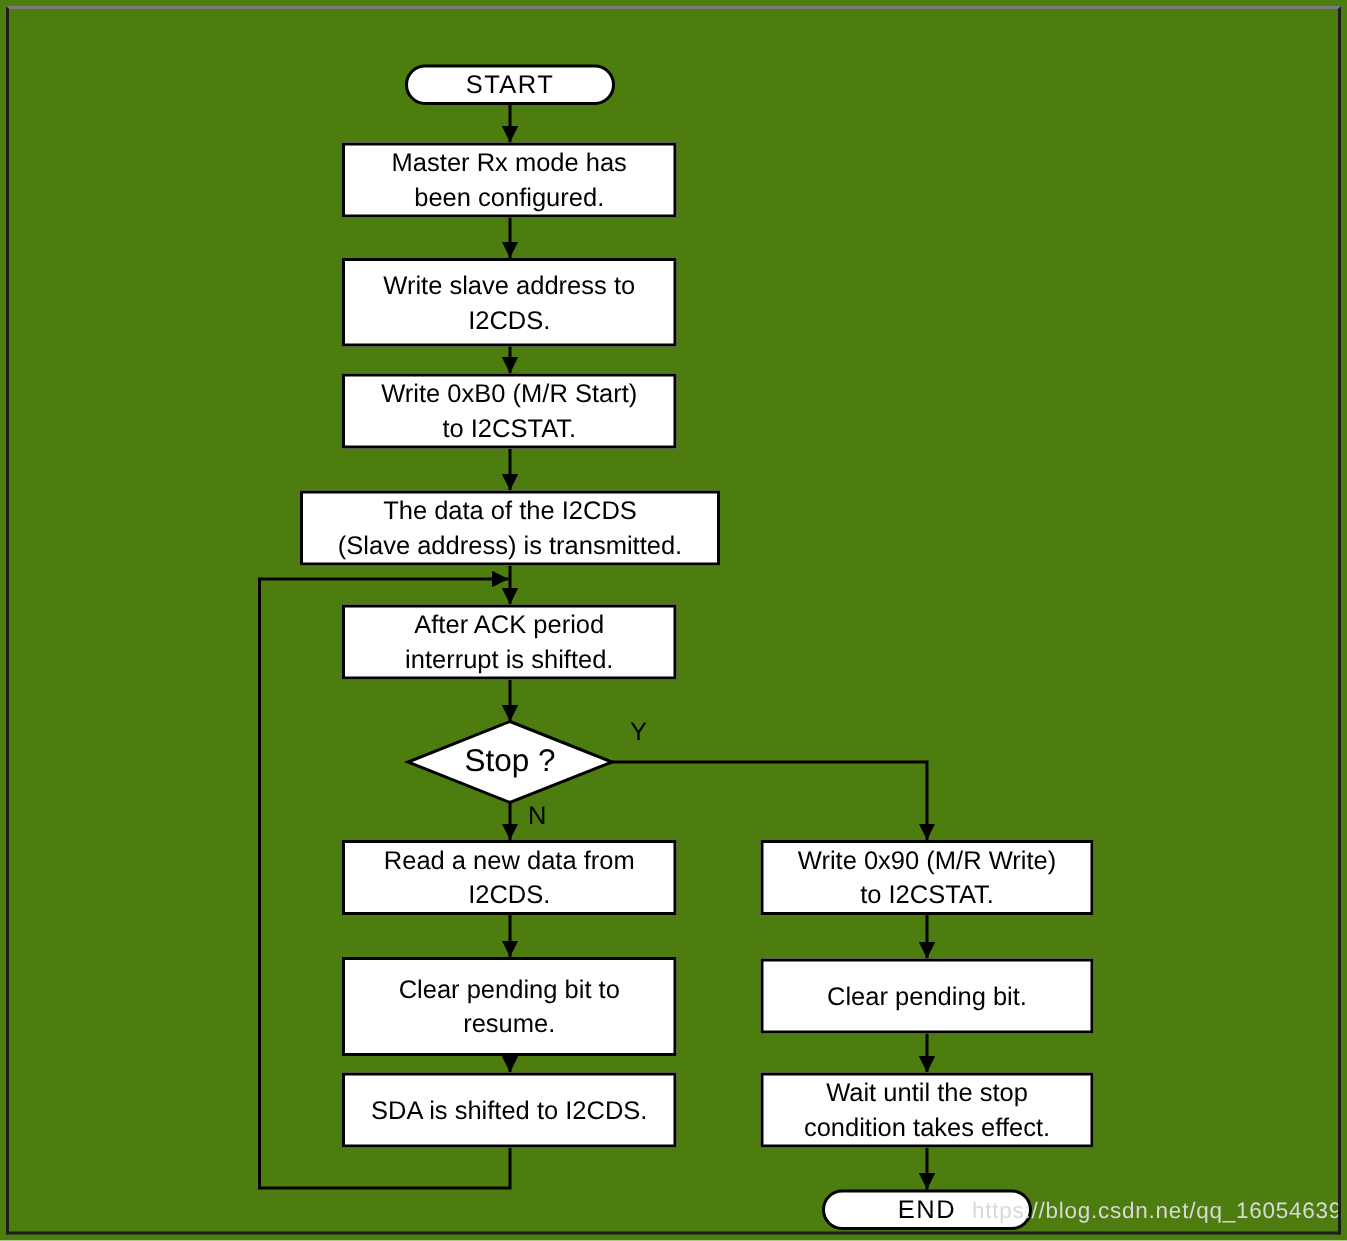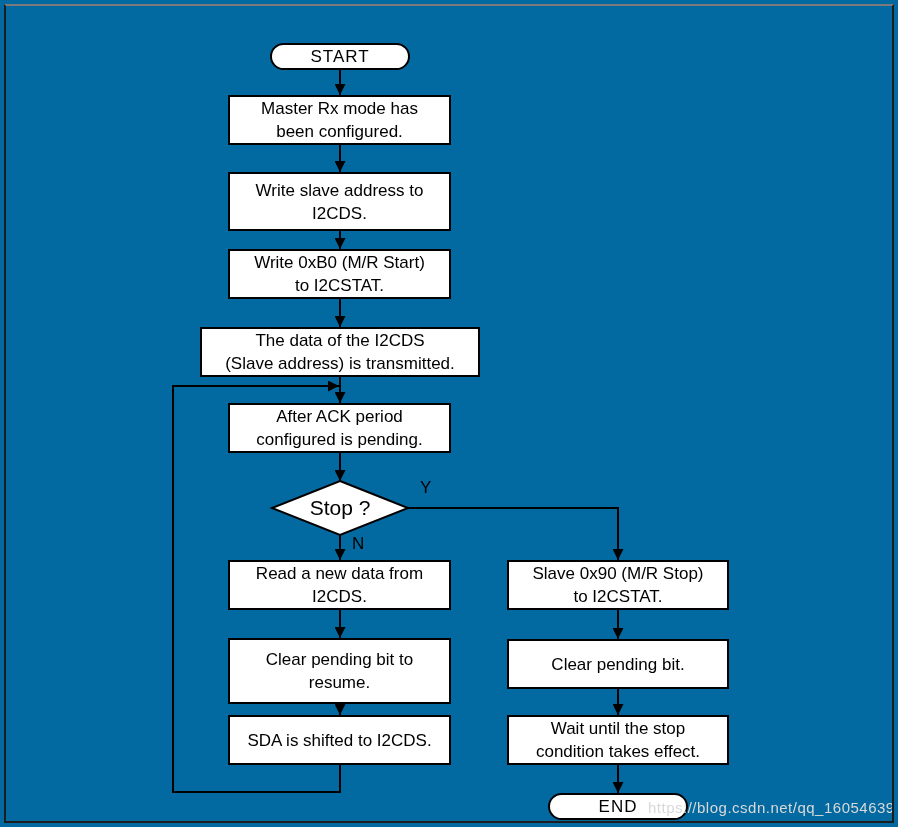--- a/index.html
+++ b/index.html
@@ -5,21 +5,21 @@
   html, body {
     margin: 0;
     padding: 0;
     background: #ffffff;
     font-family: "Liberation Sans", "DejaVu Sans", sans-serif;
   }
   #canvas {
     position: relative;
     width: 898px;
     height: 827px;
-    background: #0369a1;
+    background: #4d7c0f;
     overflow: hidden;
   }
   #frame {
     position: absolute;
     left: 4px; top: 4px; right: 4px; bottom: 4px;
     border: 2px solid #1d1d1d;
     border-top-color: #7a7a7a;
     pointer-events: none;
   }
   #connectors {
@@ -135,21 +135,21 @@
     <div>to I2CSTAT.</div>
   </div>
 
   <div class="node" id="node-data-transmitted">
     <div>The data of the I2CDS</div>
     <div>(Slave address) is transmitted.</div>
   </div>
 
   <div class="node" id="node-ack-pending">
     <div>After ACK period</div>
-    <div>configured is pending.</div>
+    <div>interrupt is shifted.</div>
   </div>
 
   <div class="decision-label" id="label-stop">Stop ?</div>
   <div class="branch-label" id="label-yes">Y</div>
   <div class="branch-label" id="label-no">N</div>
 
   <div class="node" id="node-read-data">
     <div>Read a new data from</div>
     <div>I2CDS.</div>
   </div>
@@ -157,21 +157,21 @@
   <div class="node" id="node-clear-resume">
     <div>Clear pending bit to</div>
     <div>resume.</div>
   </div>
 
   <div class="node" id="node-sda-shifted">
     <div>SDA is shifted to I2CDS.</div>
   </div>
 
   <div class="node" id="node-write-90">
-    <div>Slave 0x90 (M/R Stop)</div>
+    <div>Write 0x90 (M/R Write)</div>
     <div>to I2CSTAT.</div>
   </div>
 
   <div class="node" id="node-clear-pending">
     <div>Clear pending bit.</div>
   </div>
 
   <div class="node" id="node-wait-stop">
     <div>Wait until the stop</div>
     <div>condition takes effect.</div>

